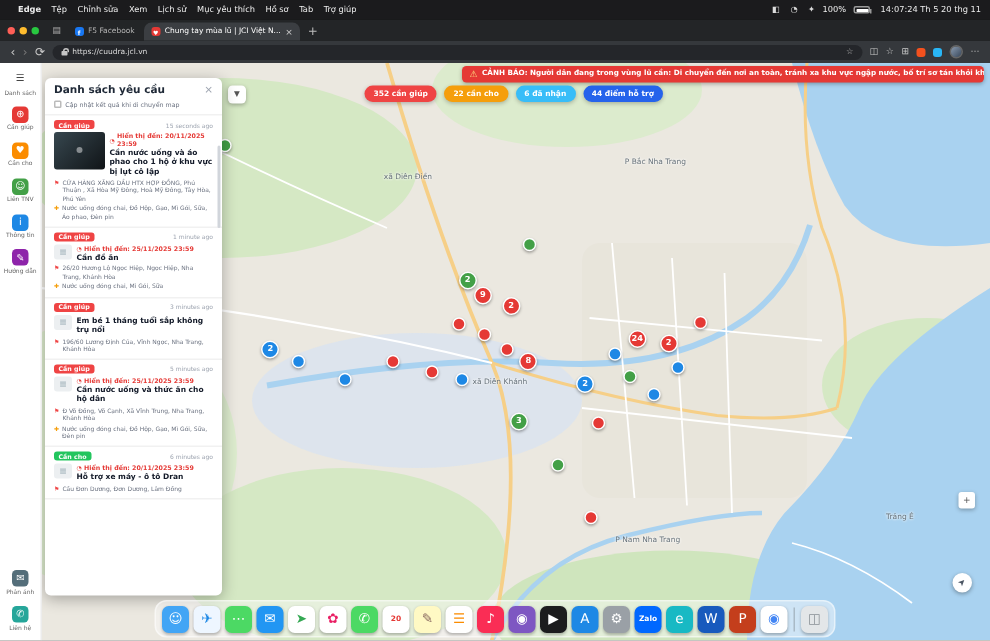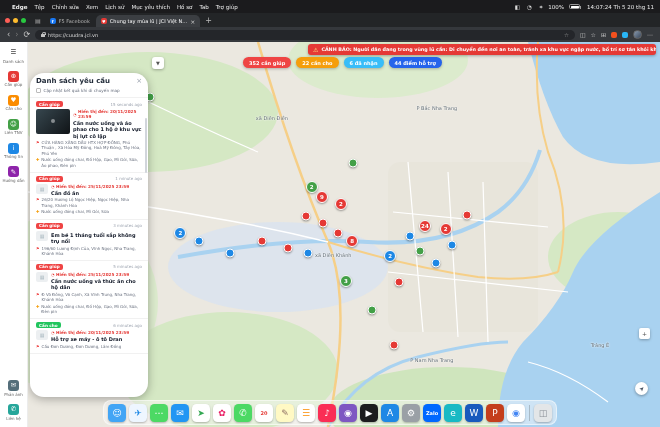--- a/index.html
+++ b/index.html
@@ -57,21 +57,21 @@
 .filter-btn{position:absolute;top:15px;left:152px;width:12px;height:12px;background:#fff;border-radius:3px;box-shadow:0 1px 3px rgba(0,0,0,.3);display:flex;align-items:center;justify-content:center;font-size:5px;color:#555;z-index:20}
 .chip-list{position:absolute;top:15px;left:243px;display:flex;gap:5px;z-index:20}
 .chip{height:11px;display:flex;align-items:center;padding:0 6px;border-radius:6px;color:#fff;font-size:5px;font-weight:700;box-shadow:0 1px 3px rgba(0,0,0,.25);white-space:nowrap}
 
 .side-nav{position:absolute;top:0;left:0;bottom:0;width:28px;background:#fff;border-right:1px solid #ececec;display:flex;flex-direction:column;align-items:center;padding:5px 0 6px;gap:7px;z-index:30}
 .nav-item{display:flex;flex-direction:column;align-items:center;gap:1.5px}
 .nav-ico{width:11px;height:11px;border-radius:3px;display:flex;align-items:center;justify-content:center;font-size:6.5px;line-height:1}
 .nav-label{font-size:4px;color:#666;text-align:center;line-height:1.1;max-width:26px}
 .nav-spacer{flex:1}
 
-.panel{position:absolute;left:30px;top:31px;width:118px;bottom:30px;background:#fff;border-radius:14px;box-shadow:0 2px 10px rgba(0,0,0,.3);display:flex;flex-direction:column;overflow:hidden;z-index:25}
+.panel{position:absolute;left:30px;top:10px;width:118px;bottom:30px;background:#fff;border-radius:4px;box-shadow:0 2px 10px rgba(0,0,0,.3);display:flex;flex-direction:column;overflow:hidden;z-index:25}
 .panel-head{display:flex;align-items:center;justify-content:space-between;padding:4px 6px 2px}
 .panel-title{font-size:7px;font-weight:700;color:#1f2937}
 .panel-close{font-size:7px;color:#9ca3af;line-height:1}
 .panel-check{display:flex;align-items:center;gap:2.5px;padding:1px 6px 4px;border-bottom:1px solid #f1f1f1}
 .checkbox{width:5px;height:5px;border:0.8px solid #bbb;border-radius:1px;flex:none}
 .check-label{font-size:4.2px;color:#6b7280}
 .request-list{flex:1;overflow:hidden;position:relative}
 .card{padding:3px 6px 4px;border-bottom:1px solid #f1f1f1}
 .card-top{display:flex;align-items:center;justify-content:space-between}
 .badge{font-size:4.2px;font-weight:700;color:#fff;padding:0.5px 3px;border-radius:2px}

